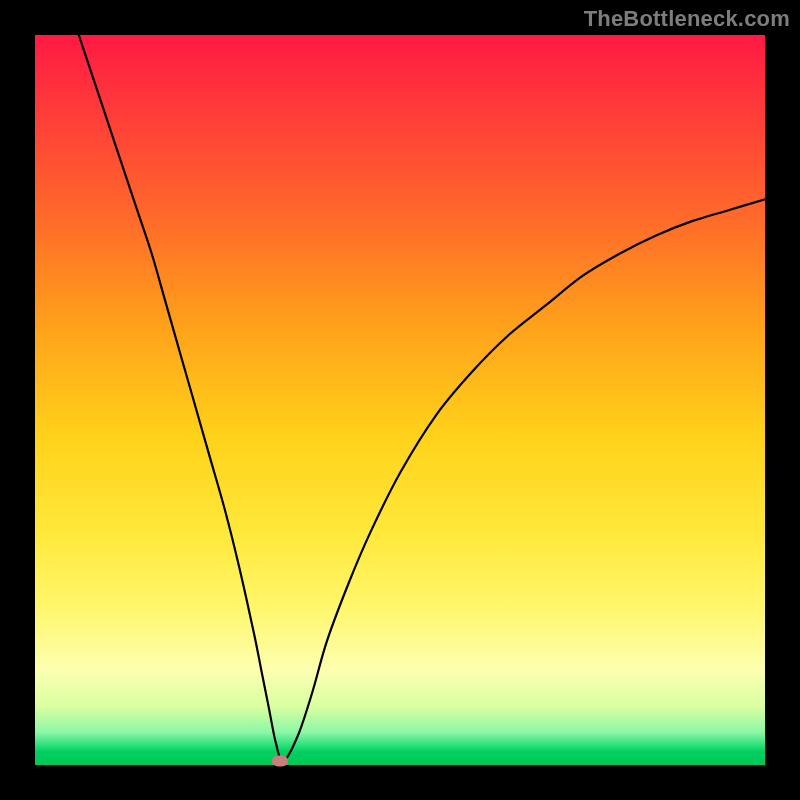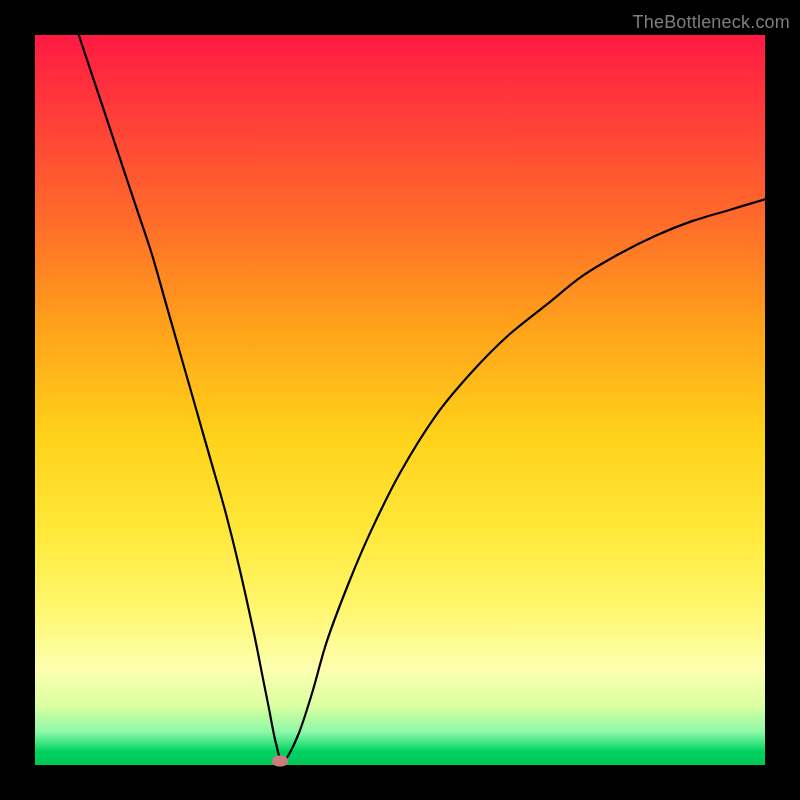--- a/index.html
+++ b/index.html
@@ -36,25 +36,25 @@
       #fdffb0 87%,
       #d9ffa0 92%,
       #8cf7a8 95.5%,
       #2fe27a 97.2%,
       #00d060 98.2%,
       #00c858 100%
     );
   }
   .watermark {
     position: absolute;
-    top: 12px;
+    top: 6px;
     right: 10px;
     color: #7d7d7d;
-    font-size: 18px;
-    font-weight: 400;
+    font-size: 22px;
+    font-weight: 700;
     letter-spacing: 0.2px;
     z-index: 3;
   }
   svg.curve {
     position: absolute;
     left: 0;
     top: 0;
     width: 730px;
     height: 730px;
     z-index: 2;

